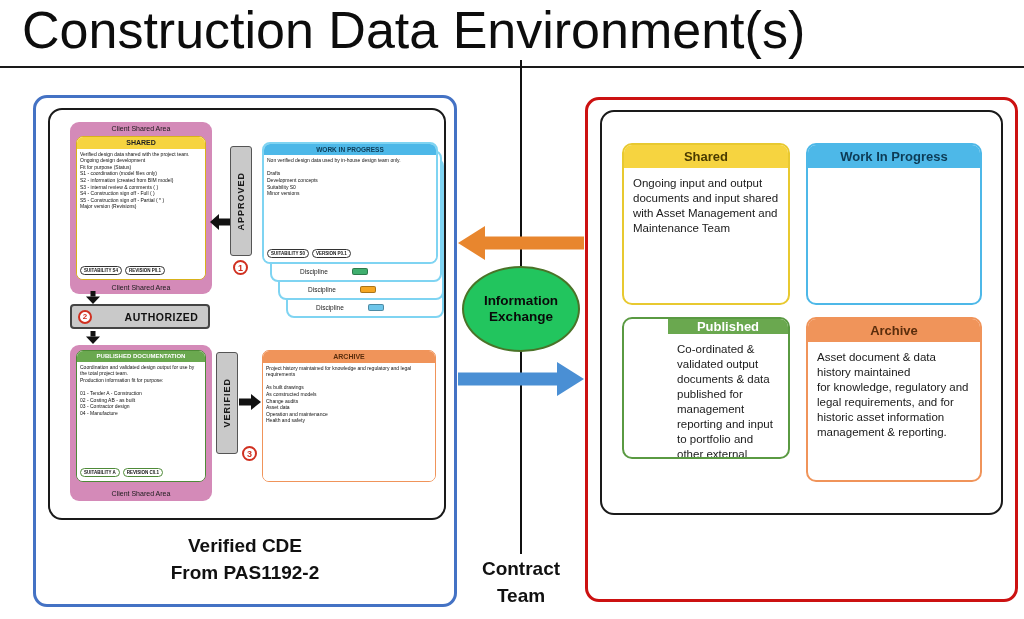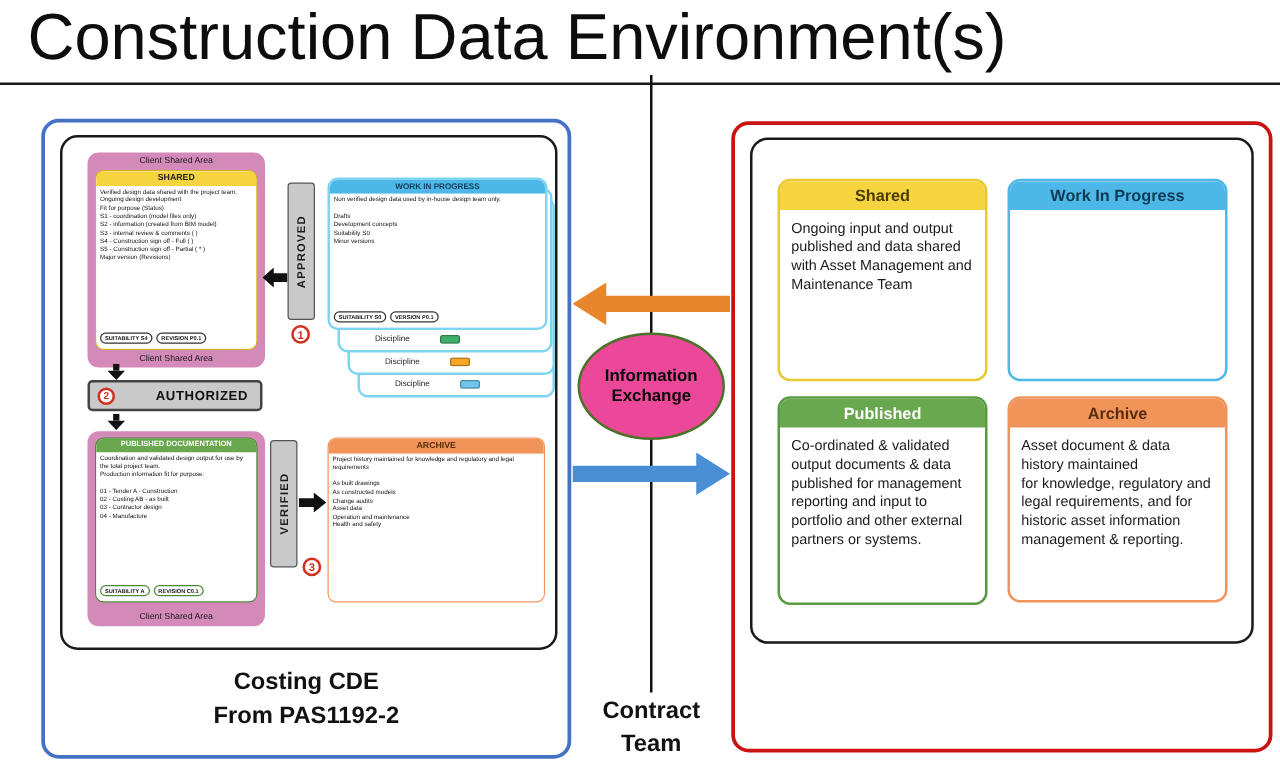--- a/index.html
+++ b/index.html
@@ -42,21 +42,21 @@
   .step { position:absolute; width:15px; height:15px; border:2px solid #d03020; border-radius:50%; background:#fff; color:#d03020; font-weight:bold; font-size:9px; display:flex; align-items:center; justify-content:center; }
   .step-inline { width:14px; height:14px; border:2px solid #d03020; border-radius:50%; background:#fff; color:#d03020; font-weight:bold; font-size:8px; display:flex; align-items:center; justify-content:center; flex:0 0 auto; }
 
   .gray-banner { position:absolute; background:#c9c9c9; border:2px solid #444; border-radius:4px; display:flex; align-items:center; padding:0 6px; }
   .gray-banner .banner-label { flex:1; text-align:center; font-weight:bold; font-size:10.5px; letter-spacing:0.5px; color:#111;margin-left:29px; }
 
   .disc-label { position:absolute; font-size:6.5px; color:#222; }
   .chip { position:absolute; width:16px; height:7px; border-radius:2px; border:1px solid rgba(0,0,0,0.3); }
 
   .vline { position:absolute; background:#111; }
-  .ellipse { position:absolute; background:#ec4899; border:2px solid #4a7328; border-radius:50%; display:flex; align-items:center; justify-content:center; text-align:center; font-weight:bold; font-size:13.5px; line-height:1.15; color:#0a0a0a; padding:0 12px; }
+  .ellipse { position:absolute; background:#22c55e; border:2px solid #4a7328; border-radius:50%; display:flex; align-items:center; justify-content:center; text-align:center; font-weight:bold; font-size:13.5px; line-height:1.15; color:#0a0a0a; padding:0 12px; }
 
   .caption { position:absolute; text-align:center; font-weight:bold; color:#111; }
   .caption div { line-height:1.4; }
 
   .card { position:absolute; display:flex; flex-direction:column; border-radius:10px; overflow:hidden; background:#fff; }
   .card .head { height:23px; display:flex; align-items:center; justify-content:center; font-weight:bold; font-size:13px; }
   .card .body { padding:8px 9px; font-size:11.5px; line-height:1.3; color:#1a1a1a; }
   .c-yellow { border:2px solid #e8c930; } .c-yellow .head { background:#f6d440; color:#4a3b00; }
   .c-blue   { border:2px solid #4db8e8; } .c-blue .head   { background:#4db8e8; color:#0d3b55; }
   .c-green  { border:2px solid #5a9a42; } .c-green .head  { background:#6aa84f; color:#fff; }
@@ -179,21 +179,21 @@
 
 As built drawings
 As constructed models
 Change audits
 Asset data
 Operation and maintenance
 Health and safety</div>
   </div>
 
   <div class="caption" style="left:33px; top:533px; width:424px; font-size:19px;">
-    <div>Costing CDE</div>
+    <div>Verified CDE</div>
     <div>From PAS1192-2</div>
   </div>
 
   <div class="vline" style="left:520px; top:60px; width:2px; height:494px;"></div>
   <svg class="abs" style="left:458px; top:226px;" width="126" height="34" viewBox="0 0 126 34">
       <polygon points="0,17 27,0 27,10.5 126,10.5 126,23.5 27,23.5 27,34" fill="#e8862e"></polygon>
     </svg>
   <div class="ellipse" style="left:462px; top:266px; width:118px; height:86px;">
     <span>Information Exchange</span>
   </div>
@@ -203,26 +203,26 @@
   <div class="caption" style="left:446px; top:556px; width:150px; font-size:19px;">
     <div>Contract</div>
     <div>Team</div>
   </div>
 
   <div class="panel-red" style="left:585px; top:97px; width:433px; height:505px;"></div>
   <div class="inner-box" style="left:600px; top:110px; width:403px; height:405px;"></div>
 
   <div class="card c-yellow" style="left:622px; top:143px; width:168px; height:162px;">
     <div class="head">Shared</div>
-    <div class="body pre">Ongoing input and output published and data shared with Asset Management and Maintenance Team</div>
+    <div class="body pre">Ongoing input and output documents and input shared with Asset Management and Maintenance Team</div>
   </div>
   <div class="card c-blue" style="left:806px; top:143px; width:176px; height:162px;">
     <div class="head">Work In Progress</div>
   </div>
-  <div class="card c-green" style="left:622px; top:317px; width:168px; height:167px;">
+  <div class="card c-green" style="left:622px; top:317px; width:168px; height:142px;padding-left:44px;">
     <div class="head">Published</div>
     <div class="body pre">Co-ordinated &amp; validated output documents &amp; data published for management reporting and input to portfolio and other external partners or systems.</div>
   </div>
   <div class="card c-orange" style="left:806px; top:317px; width:176px; height:165px;">
     <div class="head">Archive</div>
     <div class="body pre">Asset document &amp; data history maintained
 for knowledge, regulatory and legal requirements, and for historic asset information management &amp; reporting.</div>
   </div>
 
 

